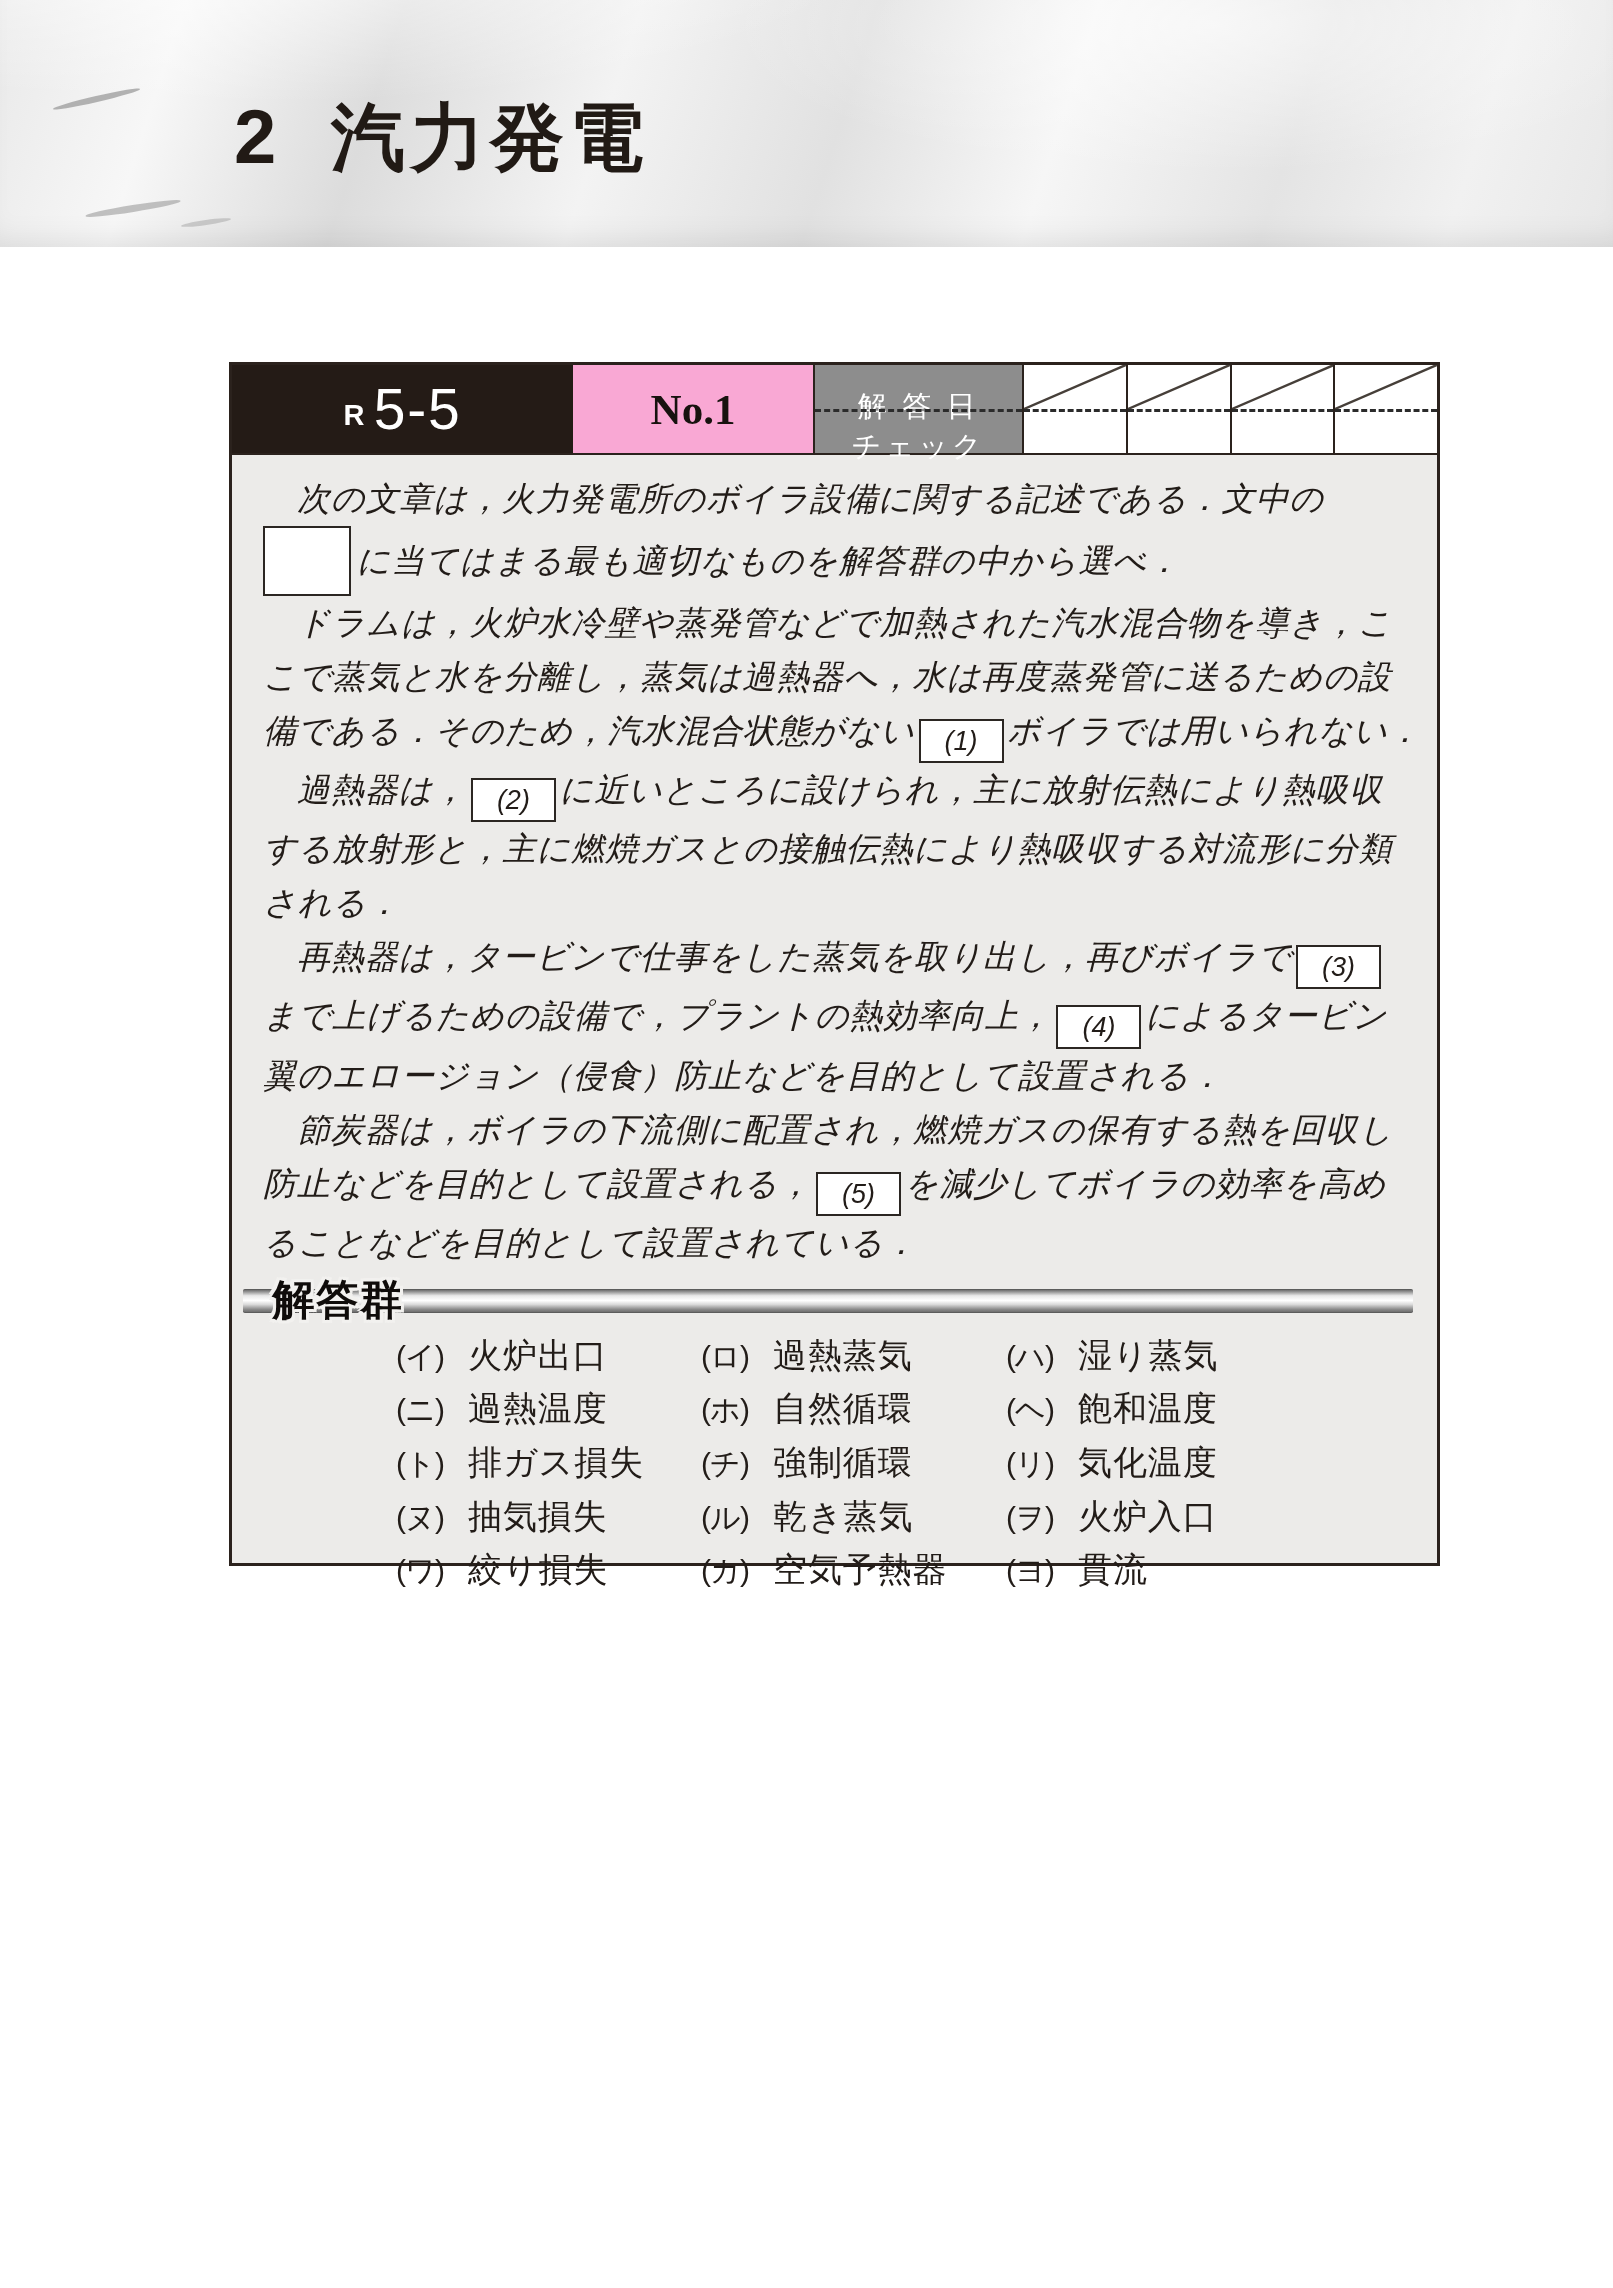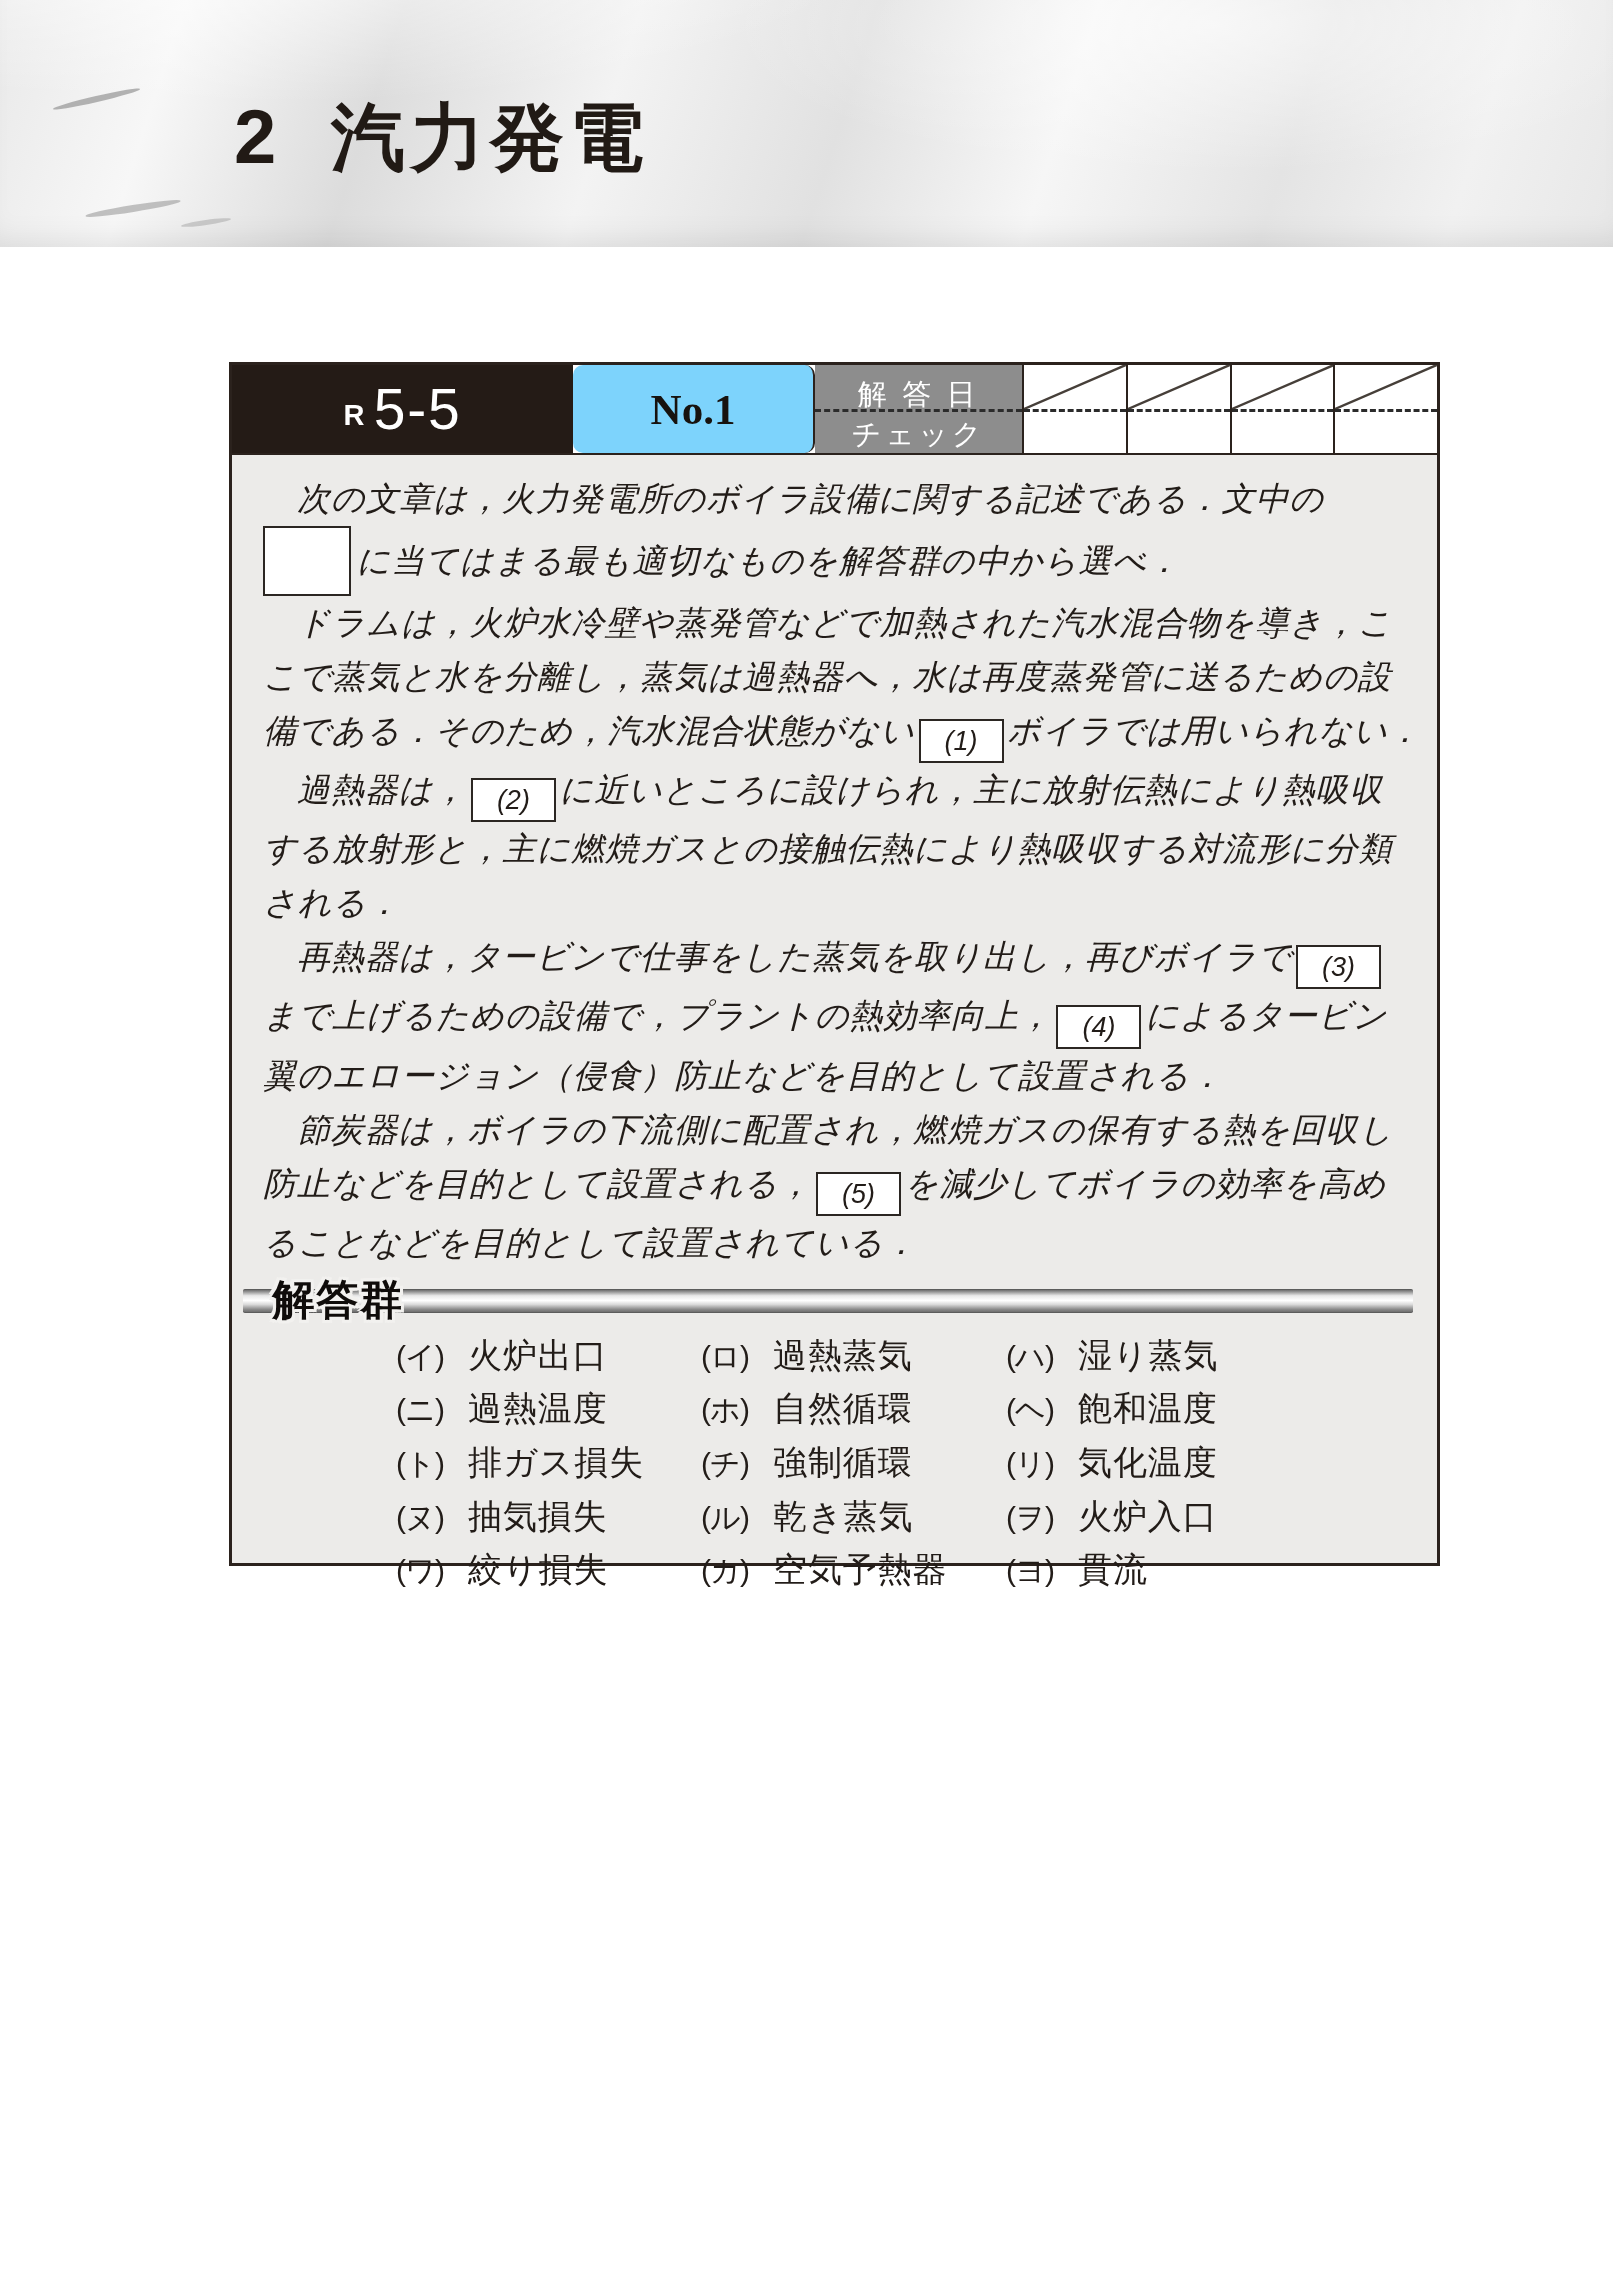--- a/index.html
+++ b/index.html
@@ -26,26 +26,26 @@
   
   .qbox { position:absolute; left:229px; top:362px; width:1211px; height:1204px;
     background:#ecebe9; border:3.7px solid #2b221d; }
 
   
   .qheader { display:flex; height:90px; border-bottom:2.8px solid #2b221d; background:#fff; }
   .cell-id { width:341px; background:#241b16; color:#fff; display:flex;
     align-items:center; justify-content:center; gap:9.2px; }
   .cell-id .r   { font-size:29px; font-weight:700; transform:translateY(5.5px); }
   .cell-id .num { font-size:57px; font-weight:400; letter-spacing:1.8px; }
-  .cell-no { width:242px; background:#7dd3fc; border-right:2.8px solid #2b221d;
+  .cell-no { width:242px; background:#f9a8d4; border-right:2.8px solid #2b221d;
     display:flex; align-items:center; justify-content:center;
-    font-family:"Liberation Serif","DejaVu Serif",serif; font-size:43px; font-weight:600; color:#17120e;border-radius:10px; }
+    font-family:"Liberation Serif","DejaVu Serif",serif; font-size:43px; font-weight:600; color:#17120e; }
   .cell-date { width:207px; background:#8d8d8d; color:#fff; position:relative;
     display:flex; flex-direction:column; align-items:center; justify-content:space-around;
-    padding:10px 0; font-size:29px; letter-spacing:3.7px; }
+    padding:22px 0; font-size:29px; letter-spacing:3.7px; }
   .cell-date::after, .cell-blank::after { content:""; position:absolute; left:0; right:0; top:50%;
     border-top:3.2px dashed #2b2b2b; }
   .cell-blank { flex:1; position:relative; background:#fff; border-left:2.8px solid #2b221d; }
   .cell-blank svg { position:absolute; left:0; top:0; width:100%; height:50%; }
 
   
   .qtext { padding:16.6px 26px 0 31px; font-size:33px; line-height:54px;
     letter-spacing:0.9px; color:#221c18;font-style:italic; }
   .para { white-space:nowrap; }
   .blank { display:inline-flex; width:85px; height:44px; background:#fff;

